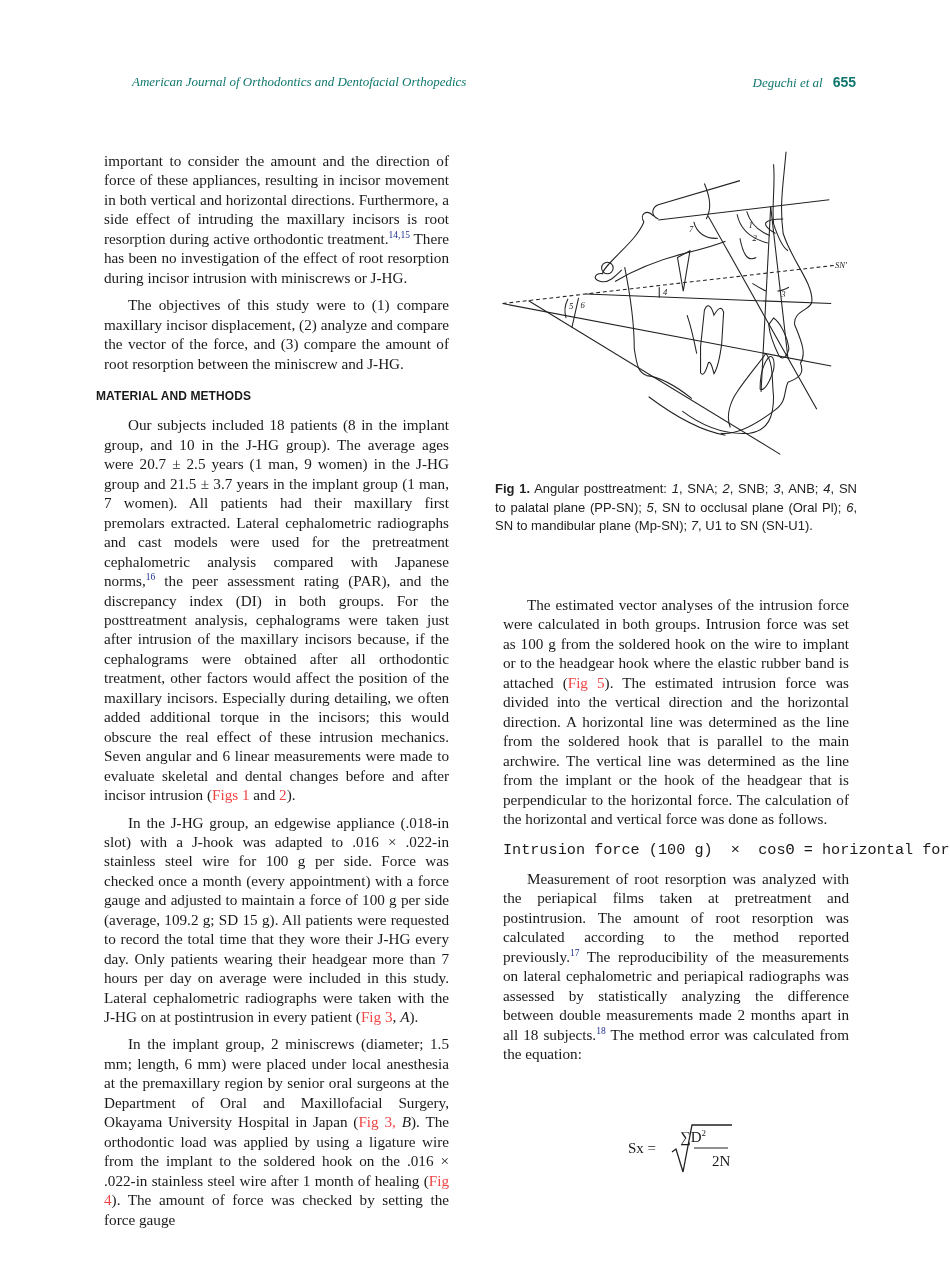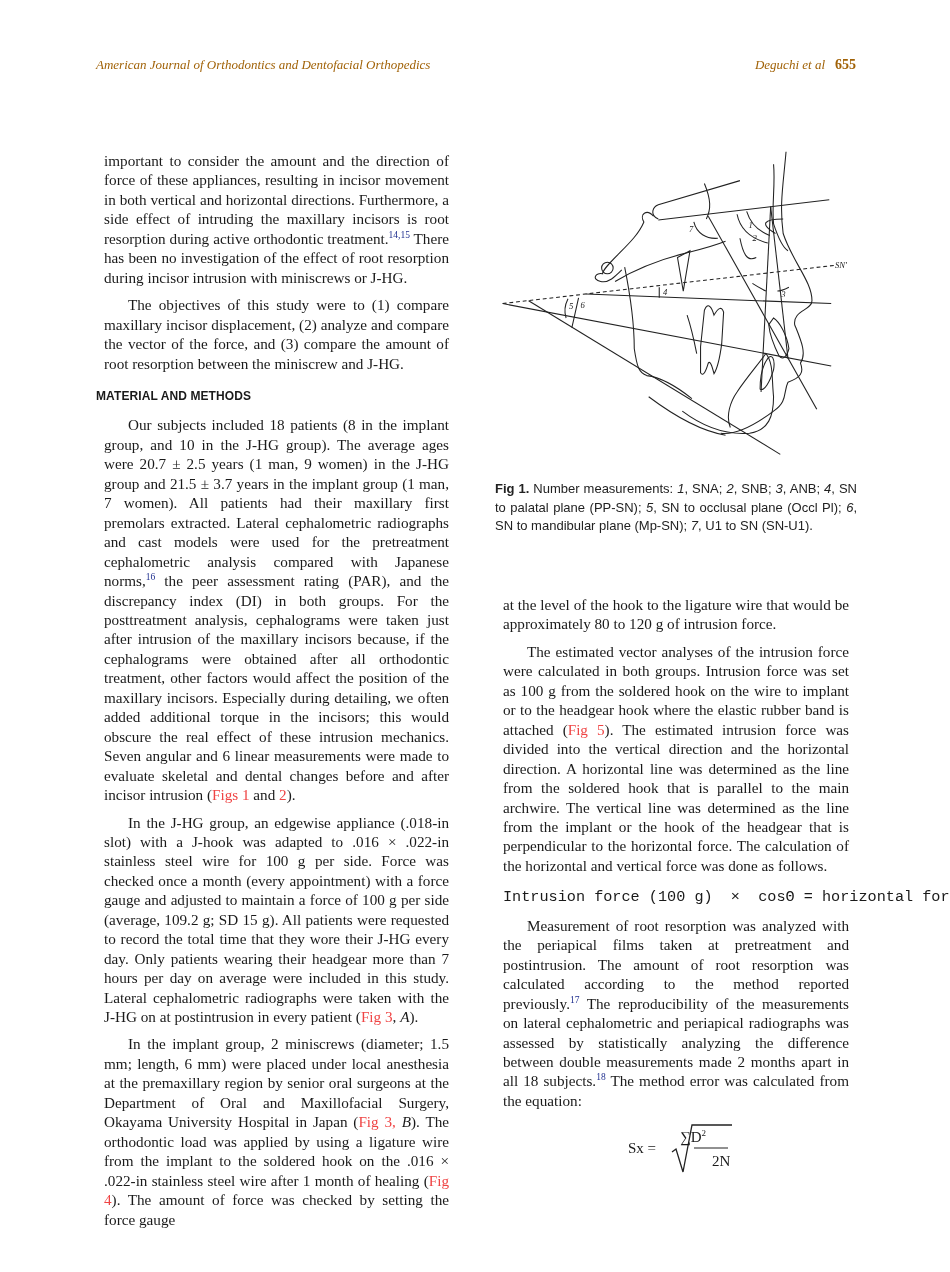--- a/index.html
+++ b/index.html
@@ -1,20 +1,20 @@
 <!DOCTYPE html>
 <html><head>
 <meta charset="utf-8">
 <style>
   html, body { margin:0; padding:0; background:#ffffff; }
   body { width:950px; height:1272px; position:relative; overflow:hidden; font-family:"Liberation Serif", serif; color:#1a1a1a; }
-  .hdr { position:absolute; top:56px; font-family:"Liberation Serif", serif; font-style:italic; font-size:13px; line-height:18px; color:#a16207; }
+  .hdr { position:absolute; top:73px; font-family:"Liberation Serif", serif; font-style:italic; font-size:13px; line-height:18px; color:#0f766e;margin-left:36px; }
   .hdr-left { left:96px; }
   .hdr-right { right:94px; text-align:right; }
-  .pgnum { font-family:Liberation Serif, serif; font-style:normal; font-weight:bold; font-size:14px; margin-left:10px; }
+  .pgnum { font-family:Liberation Sans, sans-serif; font-style:normal; font-weight:bold; font-size:14px; margin-left:10px; }
   .col { position:absolute; top:143px; width:361px; font-size:15.2px; line-height:19.45px; text-align:justify; }
   .col-left { left:96px; }
   .col-right { left:495px; top:587px; width:362px; }
   .col p { margin:8px; }
   .indent { text-indent:24px; }
   .sup { font-size:9.5px; vertical-align:6px; line-height:0; color:#1f2f8f; }
   .link { color:#ef4444; }
   .section-head { font-family:"Liberation Sans", sans-serif; font-weight:bold; font-size:12px; margin:14px 0 9px 0 !important; text-align:left; letter-spacing:0.1px; }
   .figure { position:absolute; left:495px; top:143px; width:365px; height:325px; }
   .caption { position:absolute; left:495px; top:480px; width:362px; font-family:"Liberation Sans", sans-serif; font-size:13px; line-height:18.5px; color:#222; text-align:justify; }
@@ -103,25 +103,24 @@
     <text x="268" y="98">2</text>
     <text x="298" y="156">3</text>
     <text x="175" y="154">4</text>
     <text x="77" y="169">5</text>
     <text x="89" y="168">6</text>
     <text x="202" y="88">7</text>
   </g>
 </svg>
 
 <div class="caption">
-  <b>Fig 1.</b><span> Number measurements: </span><span id="cap-items"><i>1</i><span>, SNA; </span><i>2</i><span>, SNB; </span><i>3</i><span>, ANB; </span><i>4</i><span>, SN to palatal plane (PP-SN); </span><i>5</i><span>, SN to occlusal plane (Occl Pl); </span><i>6</i><span>, SN to mandibular plane (Mp-SN); </span><i>7</i><span>, U1 to SN (SN-U1).</span></span>
+  <b>Fig 1.</b><span> Angular posttreatment: </span><span id="cap-items"><i>1</i><span>, SNA; </span><i>2</i><span>, SNB; </span><i>3</i><span>, ANB; </span><i>4</i><span>, SN to palatal plane (PP-SN); </span><i>5</i><span>, SN to occlusal plane (Oral Pl); </span><i>6</i><span>, SN to mandibular plane (Mp-SN); </span><i>7</i><span>, U1 to SN (SN-U1).</span></span>
 </div>
 
 <div class="col col-right">
-  <p>at the level of the hook to the ligature wire that would be approximately 80 to 120 g of intrusion force.</p>
   <p class="indent"><span>The estimated vector analyses of the intrusion force were calculated in both groups. Intrusion force was set as 100 g from the soldered hook on the wire to implant or to the headgear hook where the elastic rubber band is attached (</span><span class="link">Fig 5</span><span>). The estimated intrusion force was divided into the vertical direction and the horizontal direction. A horizontal line was determined as the line from the soldered hook that is parallel to the main archwire. The vertical line was determined as the line from the implant or the hook of the headgear that is perpendicular to the horizontal force. The calculation of the horizontal and vertical force was done as follows.</span></p>
   <p class="eq eq1" style="white-space:pre;font-family:Liberation Mono, monospace;">Intrusion force (100 g)  ×  cosΘ = horizontal force</p>
   <p class="indent"><span>Measurement of root resorption was analyzed with the periapical films taken at pretreatment and postintrusion. The amount of root resorption was calculated according to the method reported previously.</span><span class="sup">17</span><span> The reproducibility of the measurements on lateral cephalometric and periapical radiographs was assessed by statistically analyzing the difference between double measurements made 2 months apart in all 18 subjects.</span><span class="sup">18</span><span> The method error was calculated from the equation:</span></p>
 </div>
 
 <div class="formula">
   <span style="position:absolute;left:0;top:18px;">Sx =</span>
   <svg style="position:absolute;left:42px;top:0;" width="62" height="52" viewBox="0 0 62 52">
     <path d="M2 30 L6 27 L13 50 L22 3 L62 3" fill="none" stroke="#222" stroke-width="1.3"></path>
     <line x1="24" y1="26" x2="58" y2="26" stroke="#222" stroke-width="1"></line>

